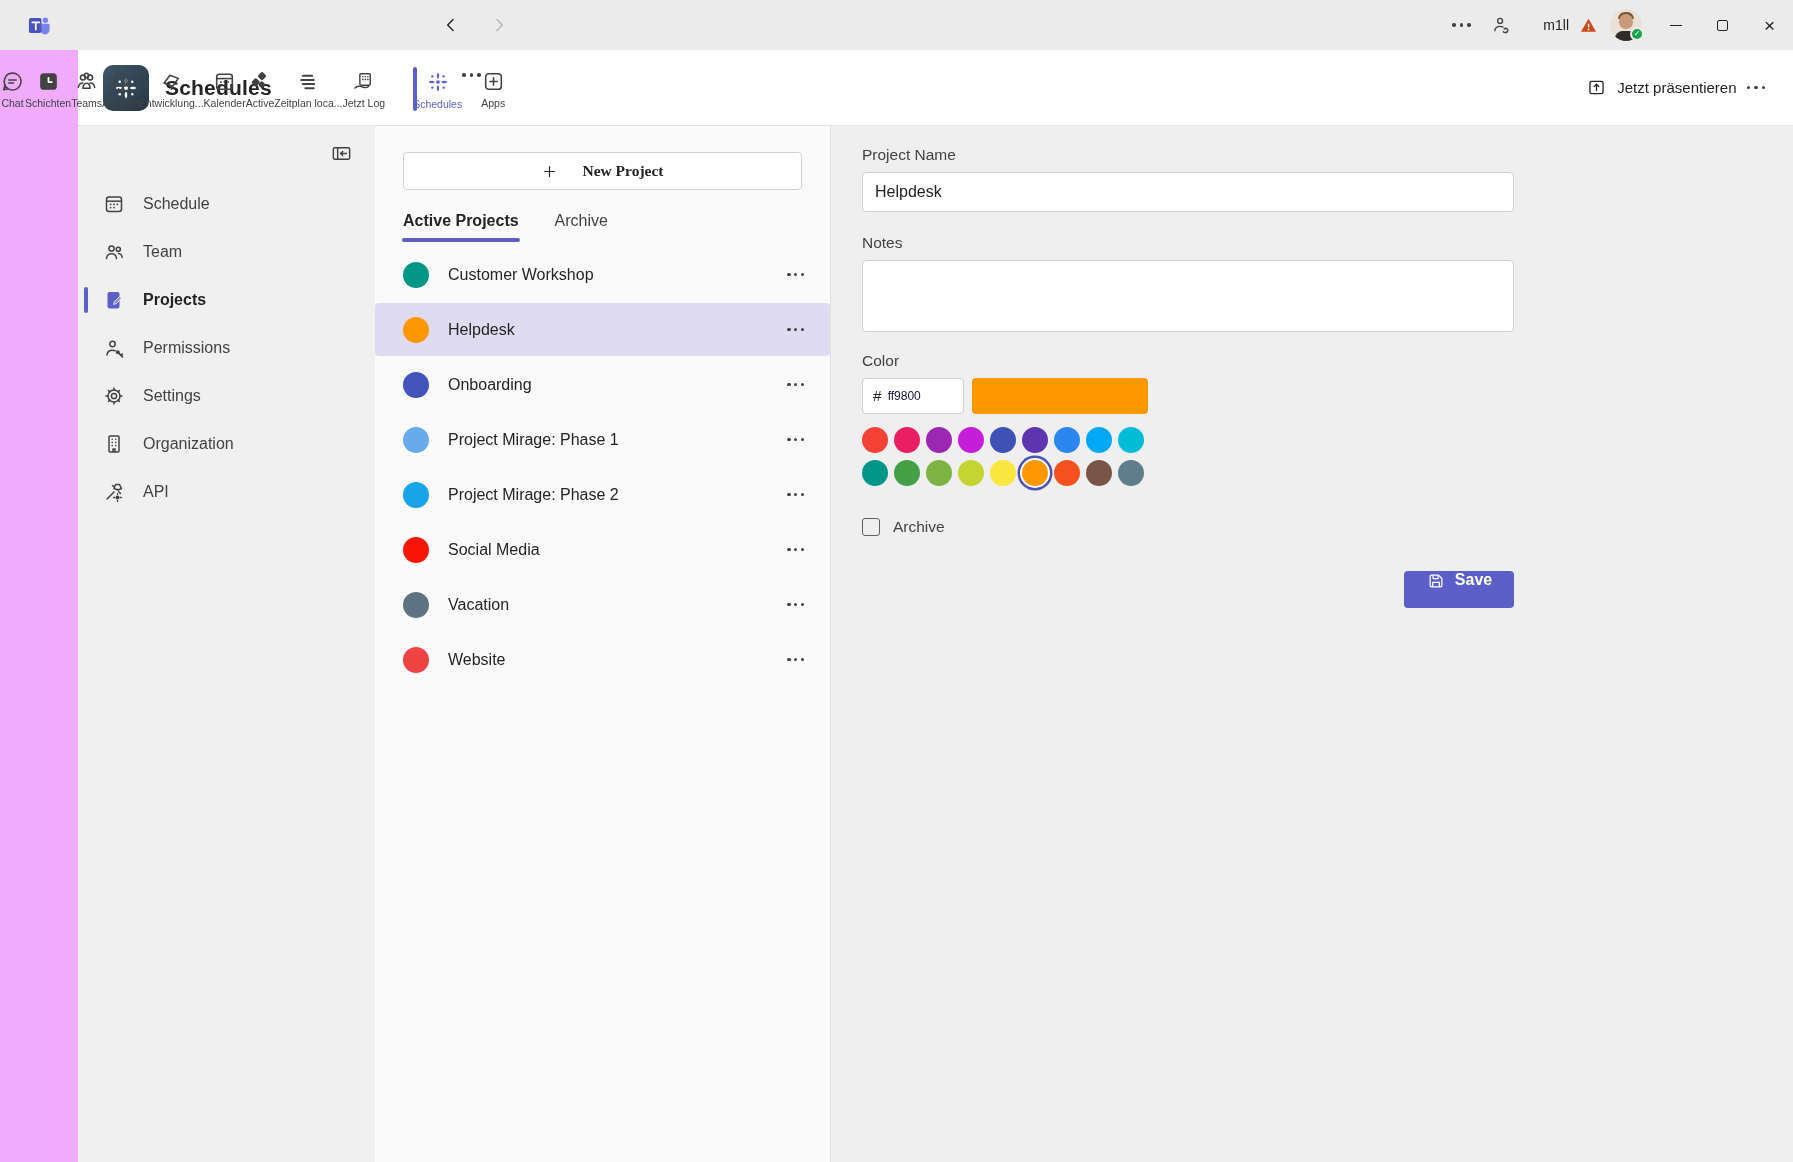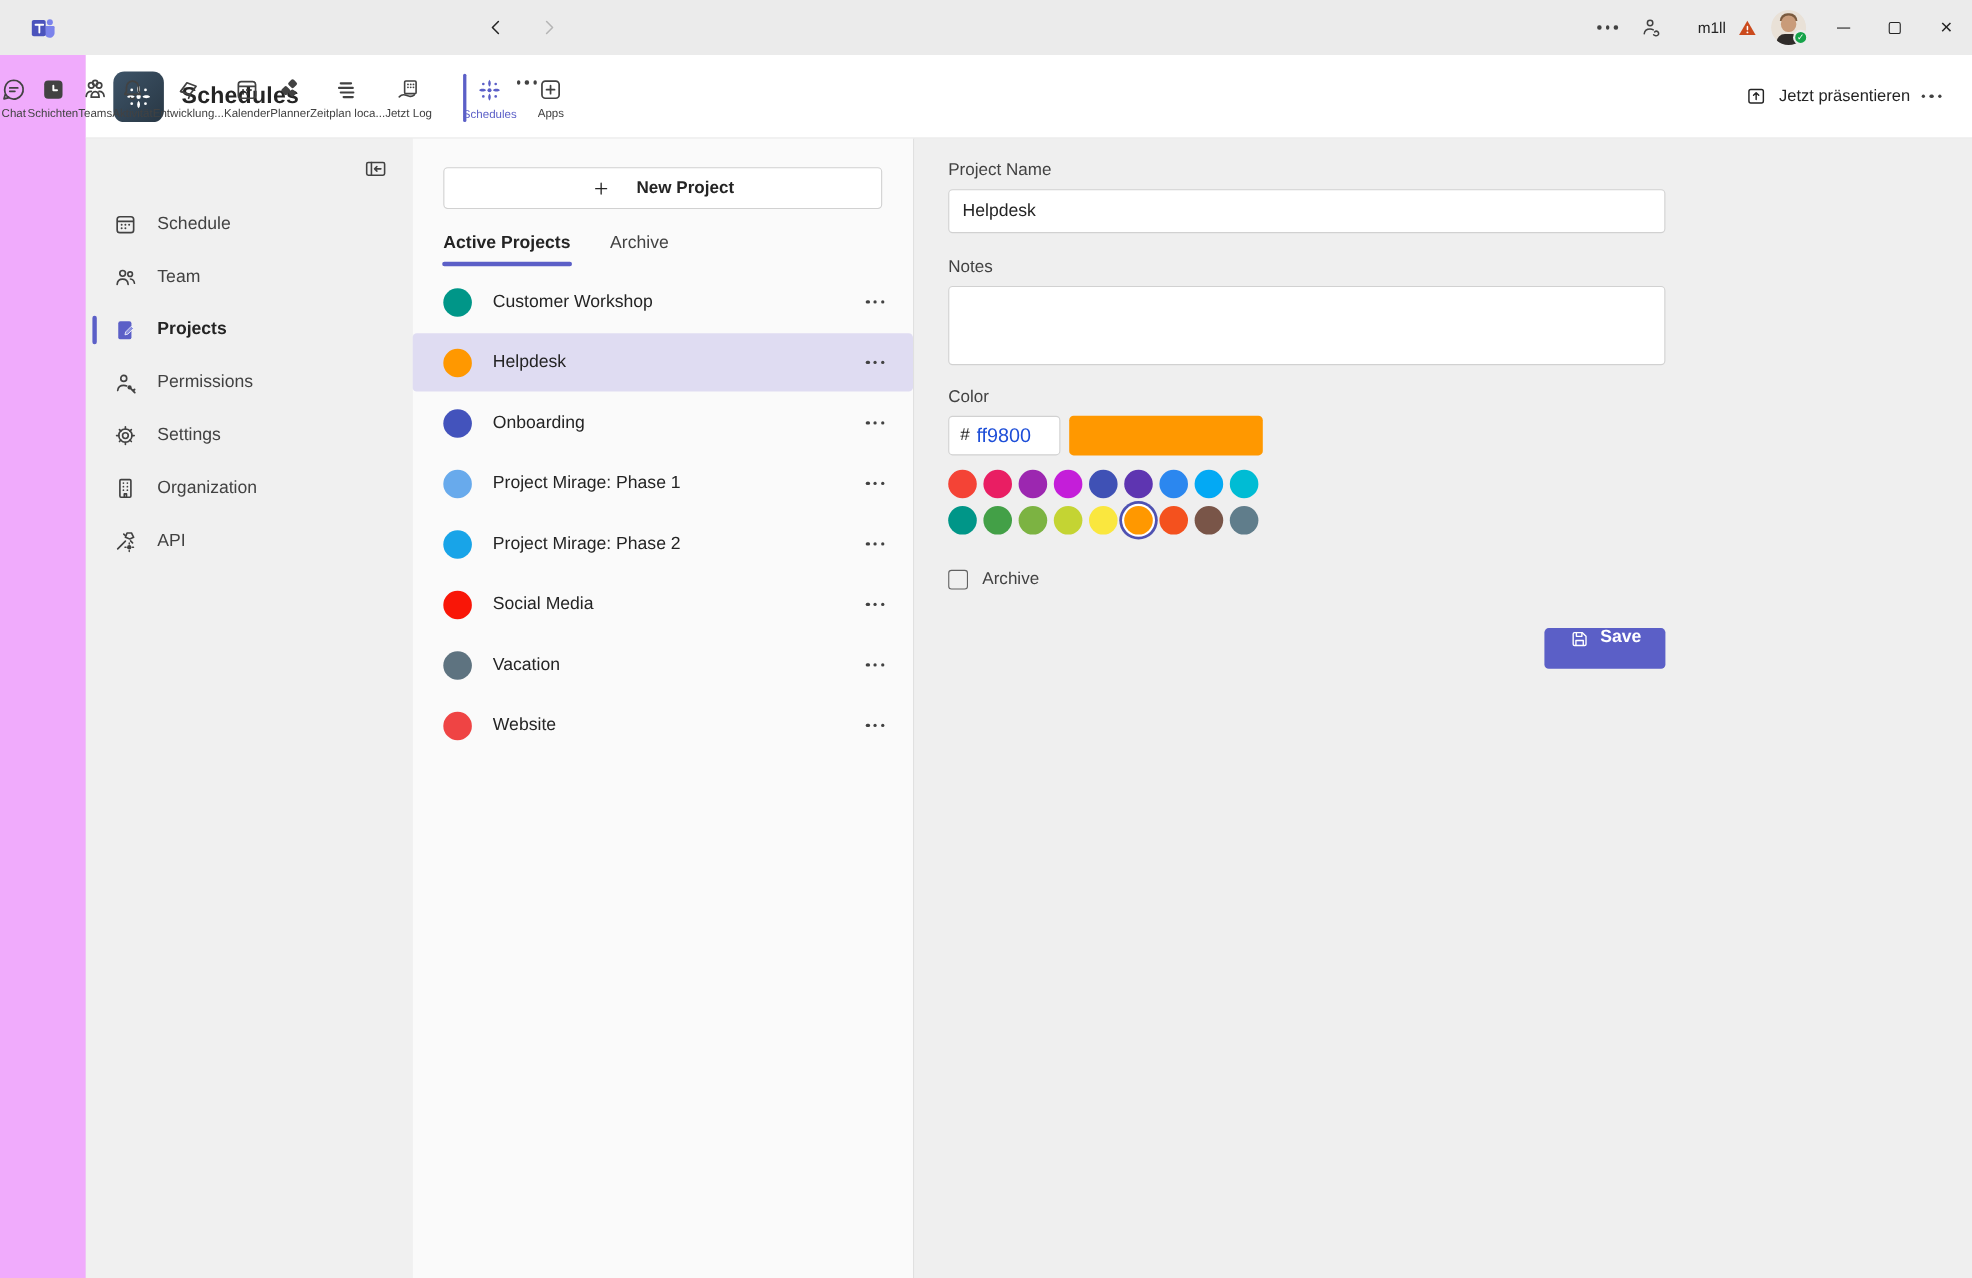--- a/index.html
+++ b/index.html
@@ -63,21 +63,21 @@
   .collapse-btn { position:absolute; top:14px; right:20px; width:28px; height:26px; display:flex; align-items:center; justify-content:center; border-radius:4px; cursor:pointer; }
   .nav-list { margin-top:54px; }
   .ni { position:relative; height:48px; display:flex; align-items:center; gap:17px; padding-left:24px; cursor:pointer; }
   .ni-label { font-size:16px; color:#424242; }
   .ni.active .ni-label { color:#242424; font-weight:700; }
   .ni.active::before { content:""; position:absolute; left:6px; top:11px; bottom:11px; width:4px; border-radius:2px; background:#5B5FC7; }
 
   
   .list-panel { width:456px; background:#FAFAFA; border-right:1px solid #E0E0E0; flex:none; display:flex; flex-direction:column; }
   .new-project-btn { margin:26px 28px 0 28px; height:38px; background:#FFFFFF; border:1px solid #D1D1D1; border-radius:4px;
-    display:flex; align-items:center; justify-content:center; gap:24px; font-size:15.5px; font-weight:700; color:#242424; cursor:pointer; }
+    display:flex; align-items:center; justify-content:center; gap:24px; font-size:15.5px; font-weight:700; color:#242424; cursor:pointer;font-family:Liberation Serif, serif; }
   .tabs { display:flex; gap:36px; margin:22px 28px 0 28px; }
   .tab { position:relative; font-size:16px; color:#424242; padding-bottom:12px; cursor:pointer; }
   .tab.active { color:#242424; font-weight:700; }
   .tab.active::after { content:""; position:absolute; left:-1px; right:-1px; bottom:0; height:4px; border-radius:2px; background:#5B5FC7; }
   .rows { margin-top:6px; }
   .pr { height:53px; margin-bottom:2px; display:flex; align-items:center; padding:0 24px 0 28px; cursor:pointer; }
   .pr.selected { background:#DFDCF2; border-radius:4px; }
   .pr .dot { width:26px; height:26px; border-radius:50%; flex:none; }
   .pr .pname { font-size:16px; color:#242424; margin-left:19px; flex:1; white-space:nowrap; overflow:hidden; }
   .row-more { display:flex; gap:3.5px; padding:6px 2px; cursor:pointer; background:none; border:none; }
@@ -88,21 +88,21 @@
   .form-col { width:652px; display:flex; flex-direction:column; }
   .f-label { font-size:15.5px; color:#424242; }
   .text-input { margin-top:8px; height:40px; background:#FFFFFF; border:1px solid #D1D1D1; border-radius:4px; padding:0 12px;
     font-size:16px; color:#242424; font-family:"Liberation Sans","DejaVu Sans",sans-serif; outline:none; width:100%; }
   .notes-area { margin-top:8px; height:72px; background:#FFFFFF; border:1px solid #D1D1D1; border-radius:4px; resize:none;
     font-size:16px; padding:8px 12px; font-family:"Liberation Sans","DejaVu Sans",sans-serif; outline:none; width:100%; }
   .mt22 { margin-top:22px; } .mt20 { margin-top:20px; }
   .hex-row { margin-top:8px; display:flex; align-items:center; }
   .hex-box { width:102px; height:36px; background:#FFFFFF; border:1px solid #D1D1D1; border-radius:4px; display:flex; align-items:center; padding:0 10px; gap:6px; }
   .hex-box .hash { font-size:15.5px; color:#242424; }
-  .hex-box input { border:none; outline:none; width:70px; font-size:18px; color:#1d4ed8; background:transparent; font-family:"Liberation Sans","DejaVu Sans",sans-serif; }
+  .hex-box input { border:none; outline:none; width:70px; font-size:12px; color:#0f172a; background:transparent; font-family:"Liberation Sans","DejaVu Sans",sans-serif; }
   .swatch-lg { width:176px; height:36px; border-radius:4px; margin-left:8px; }
   .palette { margin-top:13px; display:flex; flex-direction:column; gap:7px; }
   .p-row { display:flex; gap:6px; }
   .p-dot { width:26px; height:26px; border-radius:50%; cursor:pointer; border:none; padding:0; }
   .p-dot.sel { box-shadow:0 0 0 2px #FFFFFF, 0 0 0 4.5px #4F52B2; }
   .archive-row { margin-top:32px; display:flex; align-items:center; gap:13px; }
   .checkbox { width:18px; height:18px; border:1.5px solid #616161; border-radius:3px; background:transparent; cursor:pointer; }
   .save-btn { margin-top:35px; align-self:flex-end; width:110px; height:37px; background:#5B5FC7; border:none; border-radius:4px;
     display:flex; align-items:flex-start; justify-content:center; gap:9px; color:#FFFFFF; font-size:16px; font-weight:700; cursor:pointer;
     font-family:"Liberation Sans","DejaVu Sans",sans-serif; }
@@ -226,21 +226,21 @@
           </g>
       </svg>
       <span class="ri-label">Kalender</span>
     </div>
     <div class="ri">
       <svg viewBox="0 0 24 24" width="25" height="25" fill="#424242">
         <rect x="11.2" y="3.6" width="6.4" height="6.4" rx="1.6" transform="rotate(45 14.4 6.8)"></rect>
         <rect x="5.2" y="9.6" width="6.4" height="6.4" rx="1.6" transform="rotate(45 8.4 12.8)"></rect>
         <rect x="11.6" y="12.4" width="5.2" height="5.2" rx="1.4" transform="rotate(45 14.2 15)"></rect>
       </svg>
-      <span class="ri-label">Planner</span>
+      <span class="ri-label">Active</span>
     </div>
     <div class="ri">
       <svg viewBox="0 0 24 24" width="25" height="25" fill="none" stroke="#424242" stroke-width="1.9" stroke-linecap="round">
         <path d="M6.5 6.5h9M5 10.5h12M6.5 14.5h11M9 18.5h8"></path>
       </svg>
       <span class="ri-label">Zeitplan loca...</span>
     </div>
     <div class="ri">
       <svg viewBox="0 0 24 24" width="25" height="25" fill="none" stroke="#424242" stroke-width="1.4" stroke-linecap="round" stroke-linejoin="round">
         <rect x="8.5" y="4.5" width="10" height="11" rx="1"></rect>

